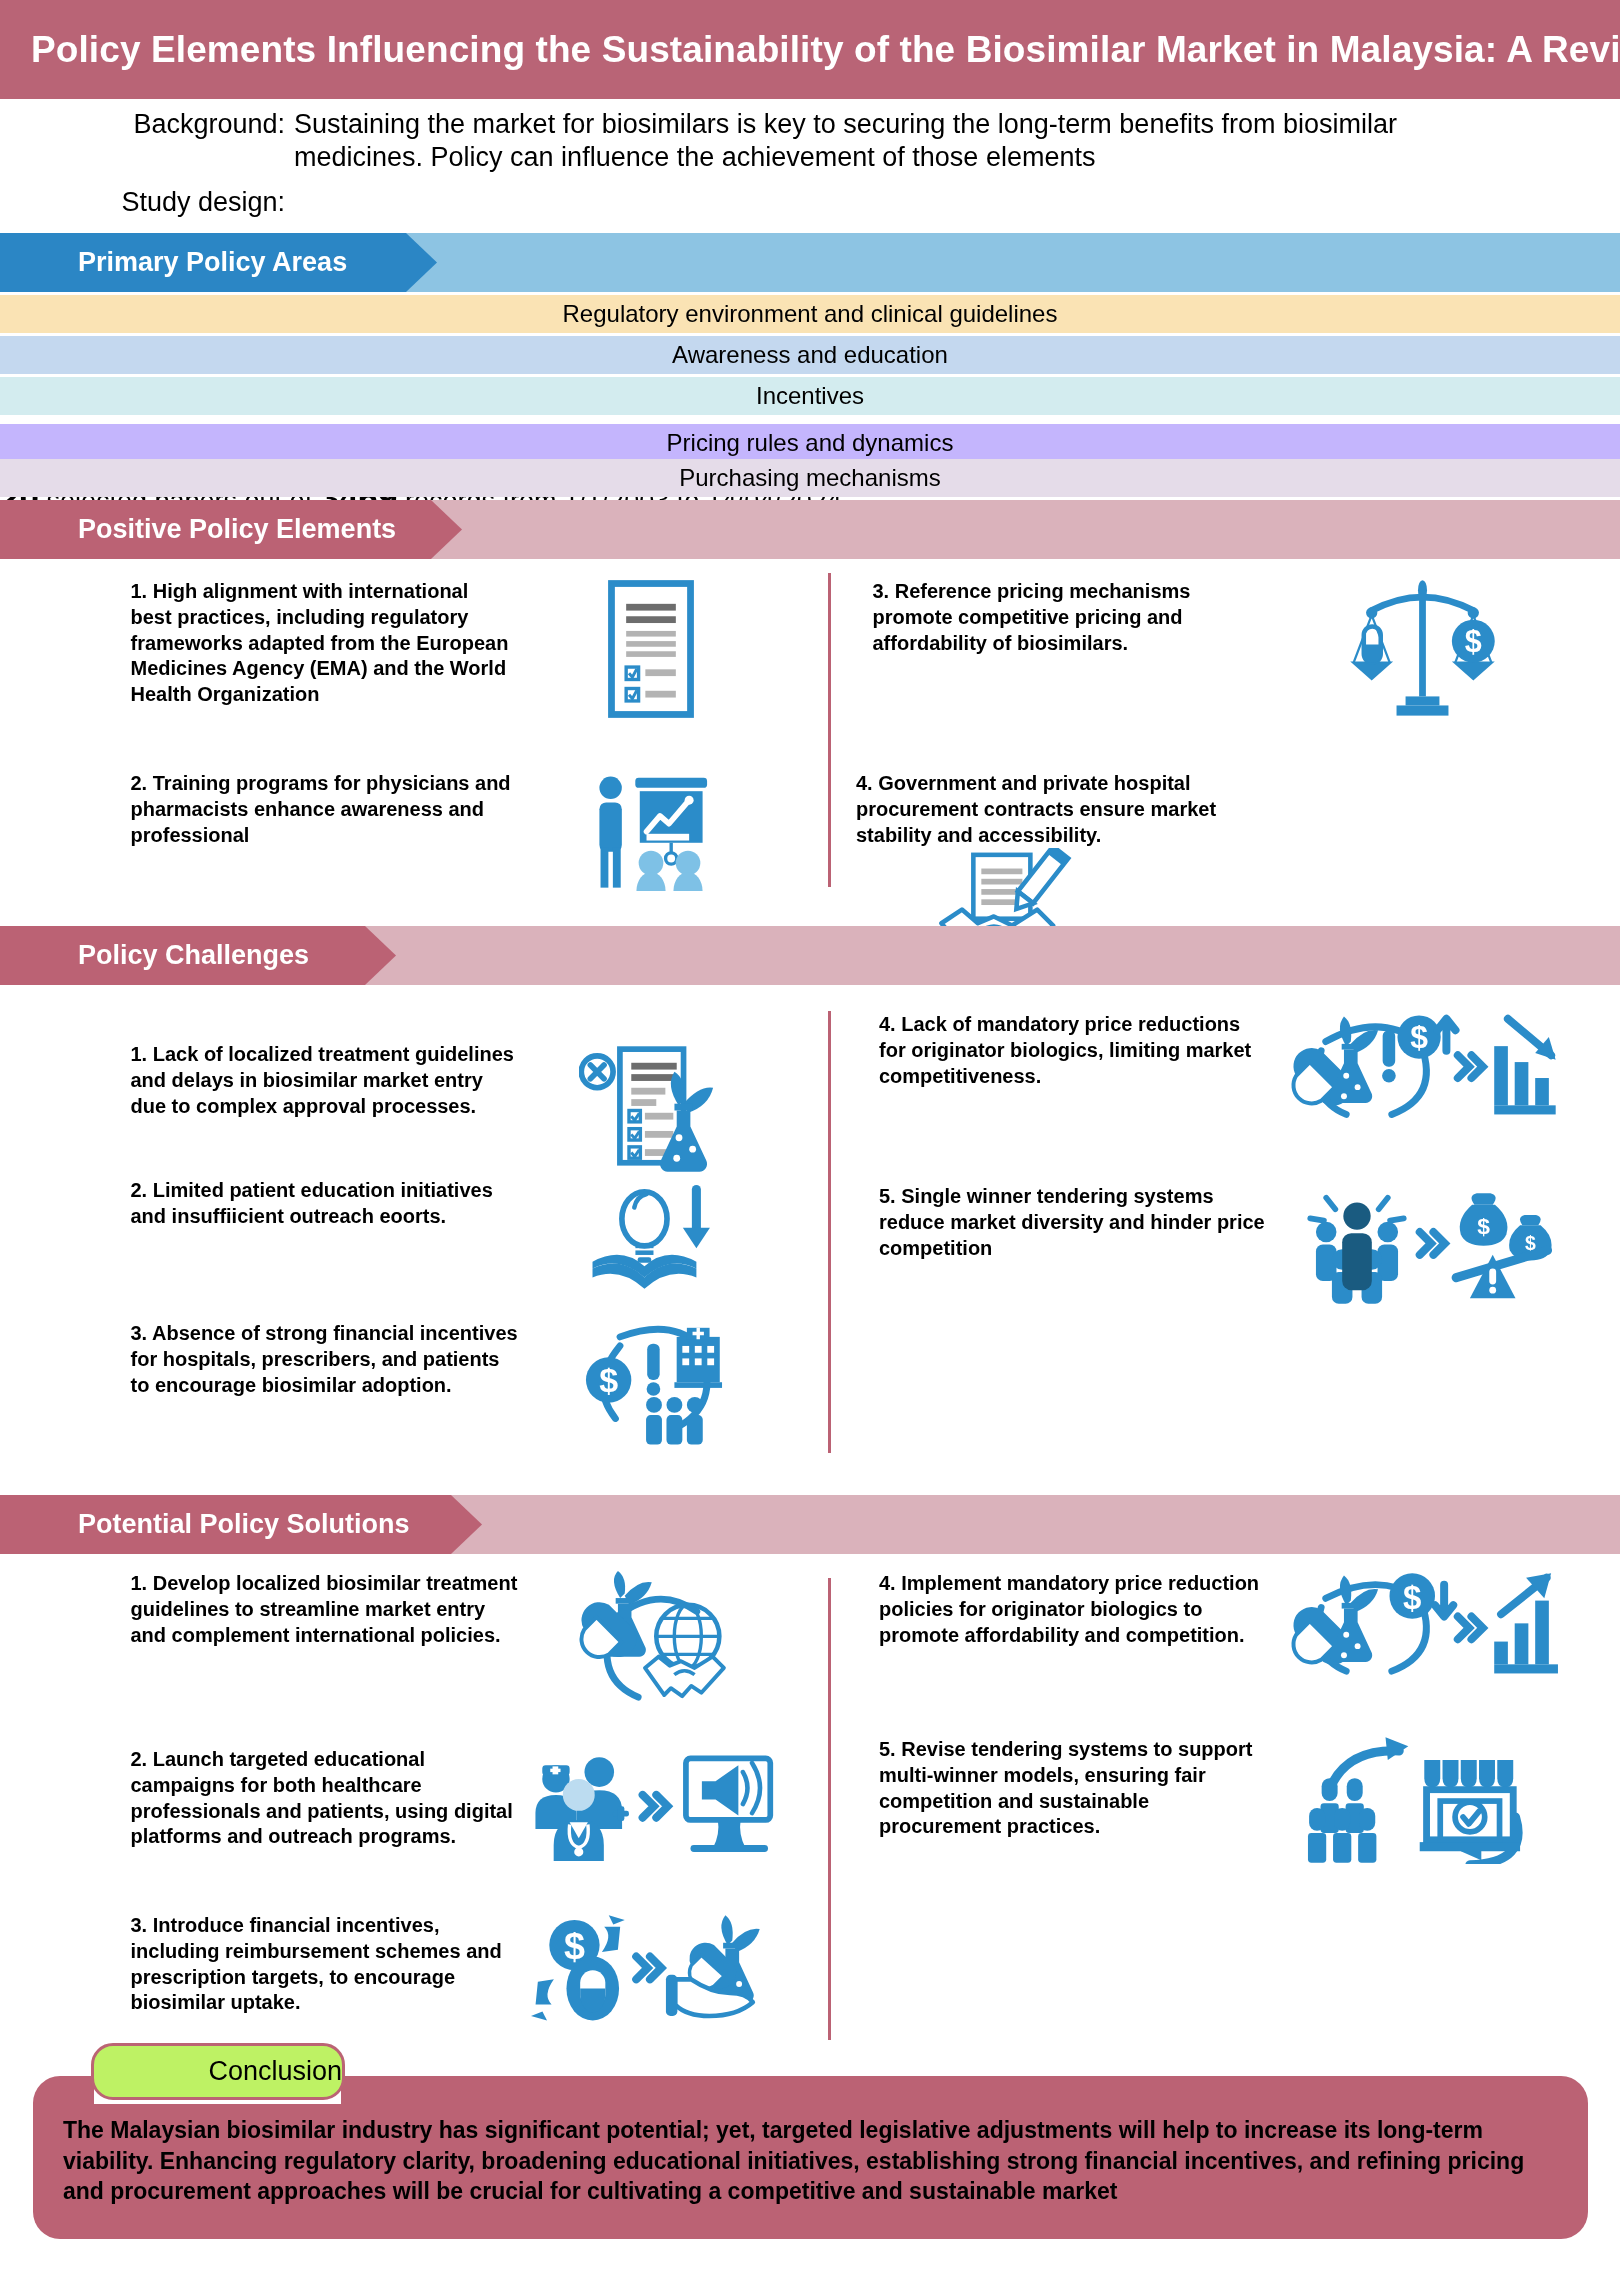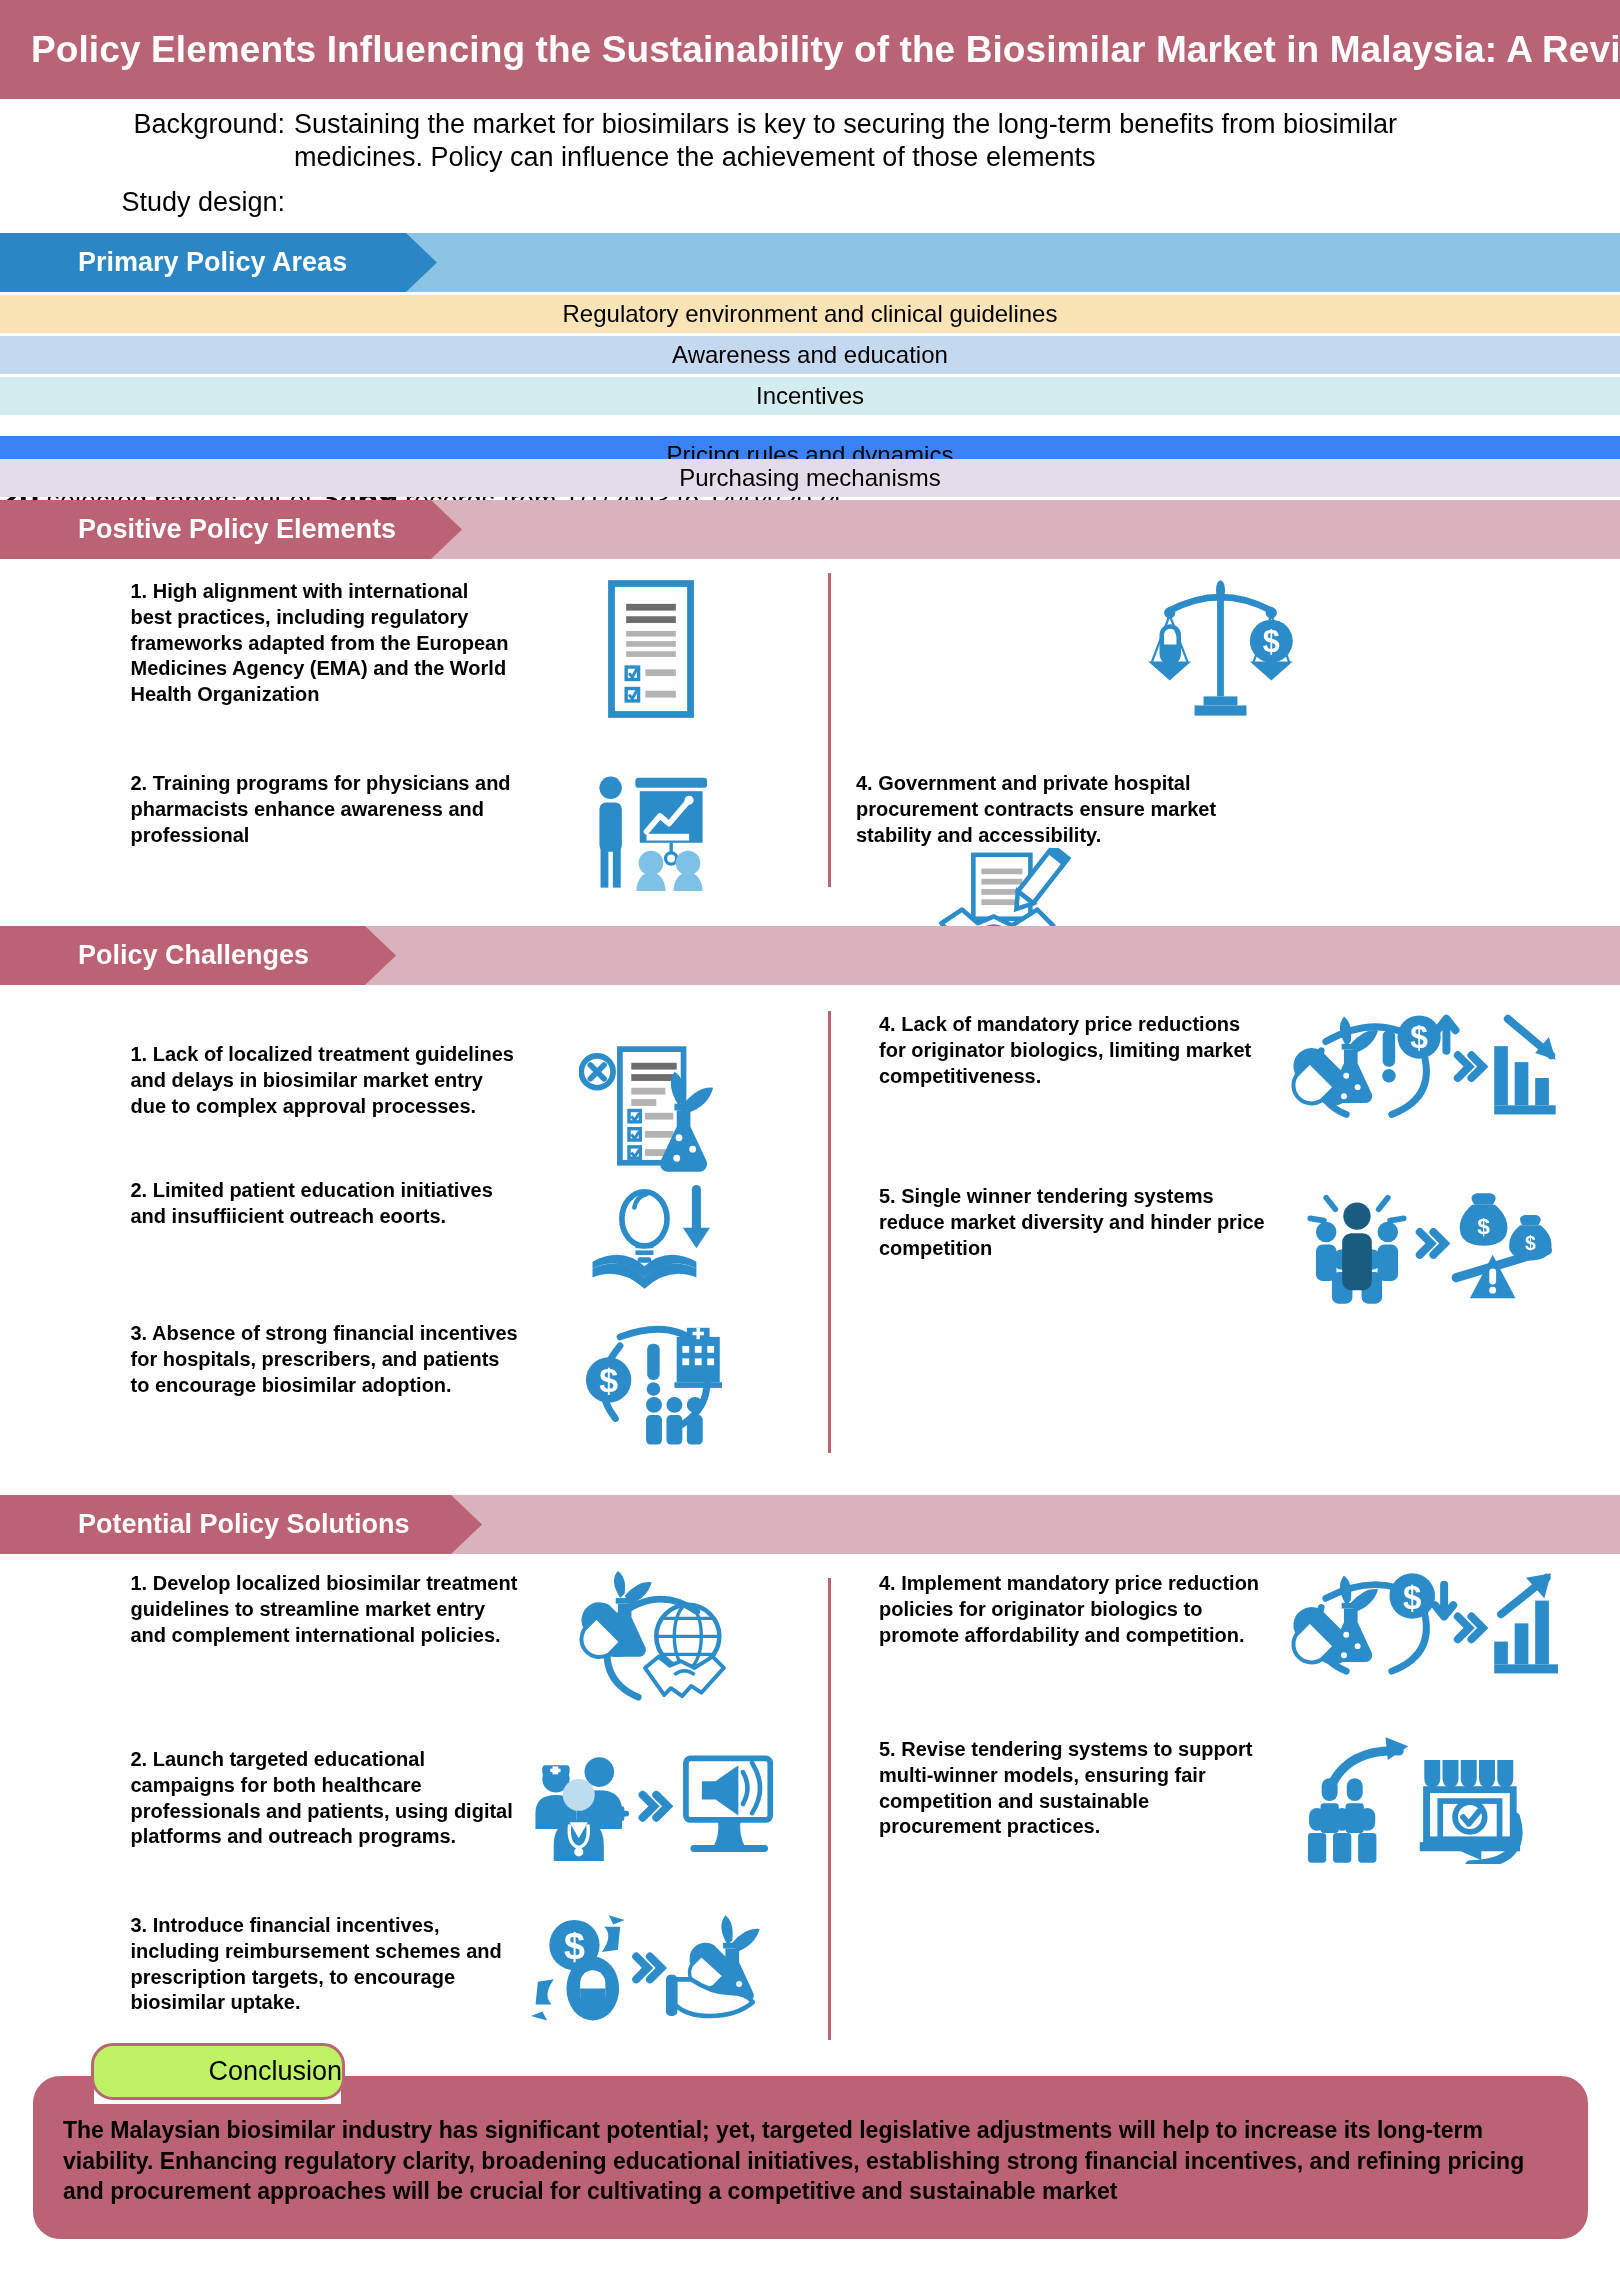--- a/index.html
+++ b/index.html
@@ -132,21 +132,21 @@
 
 <div class="band" style="top:295px;background:#fae3b4;">
   <span>Regulatory environment and clinical guidelines</span>
 </div>
 <div class="band" style="top:336px;background:#c4d8ef;">
   <span>Awareness and education</span>
 </div>
 <div class="band" style="top:377px;background:#d3ecef;">
   <span>Incentives</span>
 </div>
-<div class="band" style="top:436px;background:#3b82f6;">
+<div class="band" style="top:424px;background:#c4b5fd;">
   <span>Pricing rules and dynamics</span>
 </div>
 <div class="band" style="top:459px;background:#e5dce9;">
   <span>Purchasing mechanisms</span>
 </div>
 
 <div class="banner" style="top:500px;">
   <div class="tail pink-tail"></div>
   <div class="chev chev-shape pink-chev" style="width:462px;"></div>
   <div class="label">Positive Policy Elements</div>
@@ -191,20 +191,21 @@
       <rect x="28" y="68" width="7" height="36" fill="#2b8cc9"></rect>
       <circle cx="62" cy="82" r="11" fill="#7ec1e6"></circle>
       <path d="M49 107 a13 17 0 0 1 26 0 z" fill="#7ec1e6"></path>
       <circle cx="95" cy="82" r="11" fill="#7ec1e6"></circle>
       <path d="M82 107 a13 17 0 0 1 26 0 z" fill="#7ec1e6"></path>
     </svg>
   </div>
 </div>
 
 <div class="item" style="left:856px;top:579px;width:729px;">
+  <div class="txt" style="width:403px;">3. Reference pricing mechanisms promote competitive pricing and affordability of biosimilars.</div>
   <div class="art" style="width:293px;">
     <svg width="153" height="140" viewBox="0 0 134 124">
       <ellipse cx="67" cy="10" rx="4" ry="9" fill="#2b8cc9"></ellipse>
       <rect x="64" y="18" width="6" height="86" fill="#2b8cc9"></rect>
       <rect x="52" y="104" width="30" height="8" fill="#2b8cc9"></rect>
       <rect x="44" y="112" width="46" height="9" fill="#2b8cc9"></rect>
       <path d="M22 28 Q67 4 112 28" fill="none" stroke="#2b8cc9" stroke-width="6" stroke-linecap="round"></path>
       <circle cx="22" cy="30" r="5" fill="#2b8cc9"></circle>
       <circle cx="112" cy="30" r="5" fill="#2b8cc9"></circle>
       <path d="M22 32 L6 74 M22 32 L38 74" stroke="#2b8cc9" stroke-width="2"></path>

